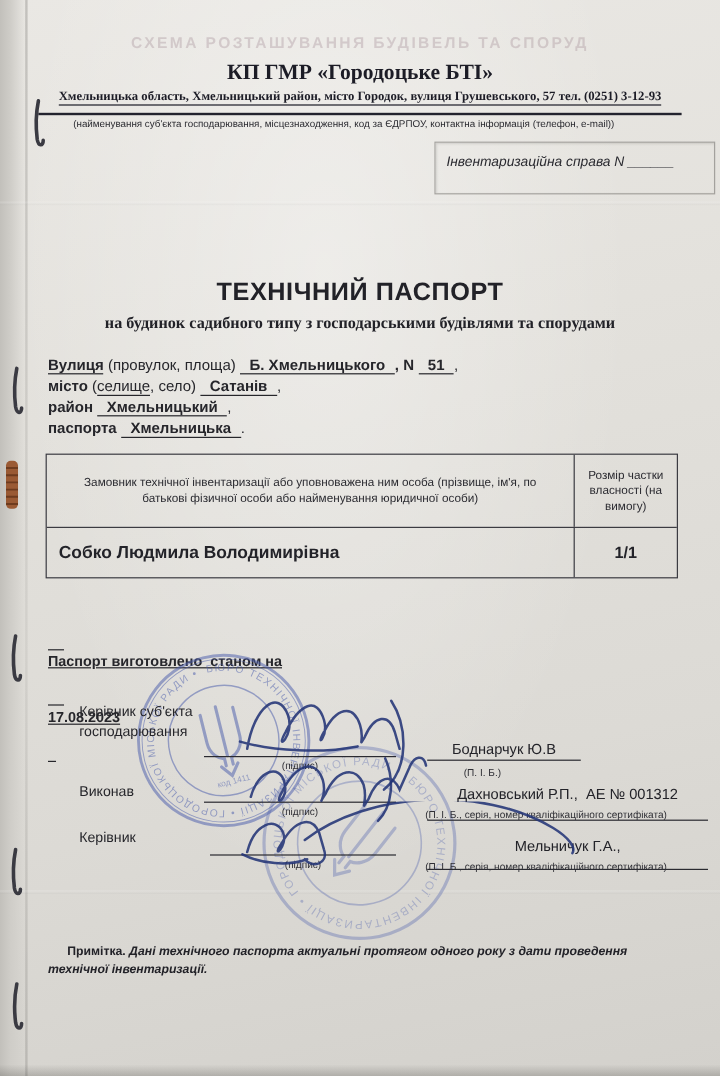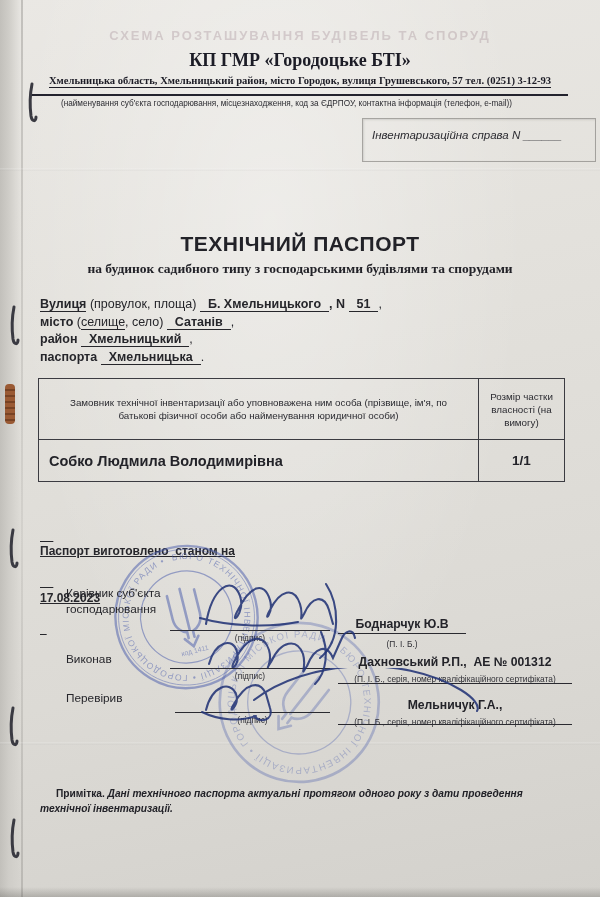--- a/index.html
+++ b/index.html
@@ -99,21 +99,21 @@
   .tbl .row .c1{justify-content:flex-start;padding-left:10px;font-weight:bold;font-size:14.5px;color:#232329;}
   .tbl .row .c2{font-weight:bold;font-size:13.5px;color:#232329;}
   
   .issue{position:absolute;left:40px;top:513px;font-weight:bold;font-size:12px;line-height:15.5px;color:#26262b;white-space:pre-wrap;text-decoration:underline;}
   
   .stamp{position:absolute;pointer-events:none;}
   
   .sig-label{position:absolute;left:66px;font-size:11.8px;line-height:15.5px;color:#26262b;}
   .sig-line{position:absolute;height:1px;border-bottom:1.5px solid #2a2a30;}
   .sig-caption{position:absolute;font-size:8.4px;color:#2f2f35;text-align:center;}
-  .sig-name{position:absolute;font-weight:bold;font-size:12.2px;color:#232329;text-align:center;}
+  .sig-name{position:absolute;font-weight:normal;font-size:12.2px;color:#232329;text-align:center;margin-left:18px;}
   .sig-sub{position:absolute;font-size:8.4px;color:#2f2f35;text-align:center;}
   .ink{position:absolute;pointer-events:none;}
   
   .note{
     position:absolute;left:40px;top:786px;width:535px;
     font-size:10.2px;line-height:15px;color:#222228;font-weight:bold;
   }
   .note .lbl{font-style:normal;padding-left:16px;}
   .note .txt{font-style:italic;}
 </style>
@@ -262,21 +262,21 @@
   <div class="sig-caption" style="left:170px;top:633px;width:160px">(підпис)</div>
   <div class="sig-name" style="left:338px;top:617px;width:128px;border-bottom:1.5px solid #2a2a30;padding-bottom:2px">Боднарчук Ю.В</div>
   <div class="sig-sub" style="left:338px;top:639px;width:128px">(П. І. Б.)</div>
 
   <div class="sig-label" style="top:652px">Виконав</div>
   <div class="sig-line" style="left:170px;top:667px;width:160px"></div>
   <div class="sig-caption" style="left:170px;top:671px;width:160px">(підпис)</div>
   <div class="sig-name" style="left:338px;top:655px;width:234px;border-bottom:1.5px solid #2a2a30;padding-bottom:14px;white-space:pre-wrap">Дахновський Р.П.,  АЕ № 001312</div>
   <div class="sig-sub" style="left:338px;top:674px;width:234px">(П. І. Б., серія, номер кваліфікаційного сертифіката)</div>
 
-  <div class="sig-label" style="top:691px">Перевірив</div>
+  <div class="sig-label" style="top:691px">Керівник</div>
   <div class="sig-line" style="left:175px;top:711px;width:155px"></div>
   <div class="sig-caption" style="left:175px;top:715px;width:155px">(підпис)</div>
   <div class="sig-name" style="left:338px;top:698px;width:234px;border-bottom:1.5px solid #2a2a30;padding-bottom:12px">Мельничук Г.А.,</div>
   <div class="sig-sub" style="left:338px;top:717px;width:234px">(П. І. Б., серія, номер кваліфікаційного сертифіката)</div>
 
   <div class="ink" style="left:198px;top:566px">
     <svg width="190" height="96" viewBox="0 0 190 96">
       <g fill="none" stroke="#243577" stroke-width="2.1" stroke-linecap="round" opacity="0.88">
         <path d="M8,58 C14,22 34,8 42,30 C48,47 30,62 40,44 C52,20 66,14 72,34 C76,48 64,58 72,44 C82,24 96,20 102,38 C106,50 100,58 106,48 C114,30 126,28 131,44 L135,58"></path>
         <path d="M128,18 C141,38 144,74 122,92"></path>

